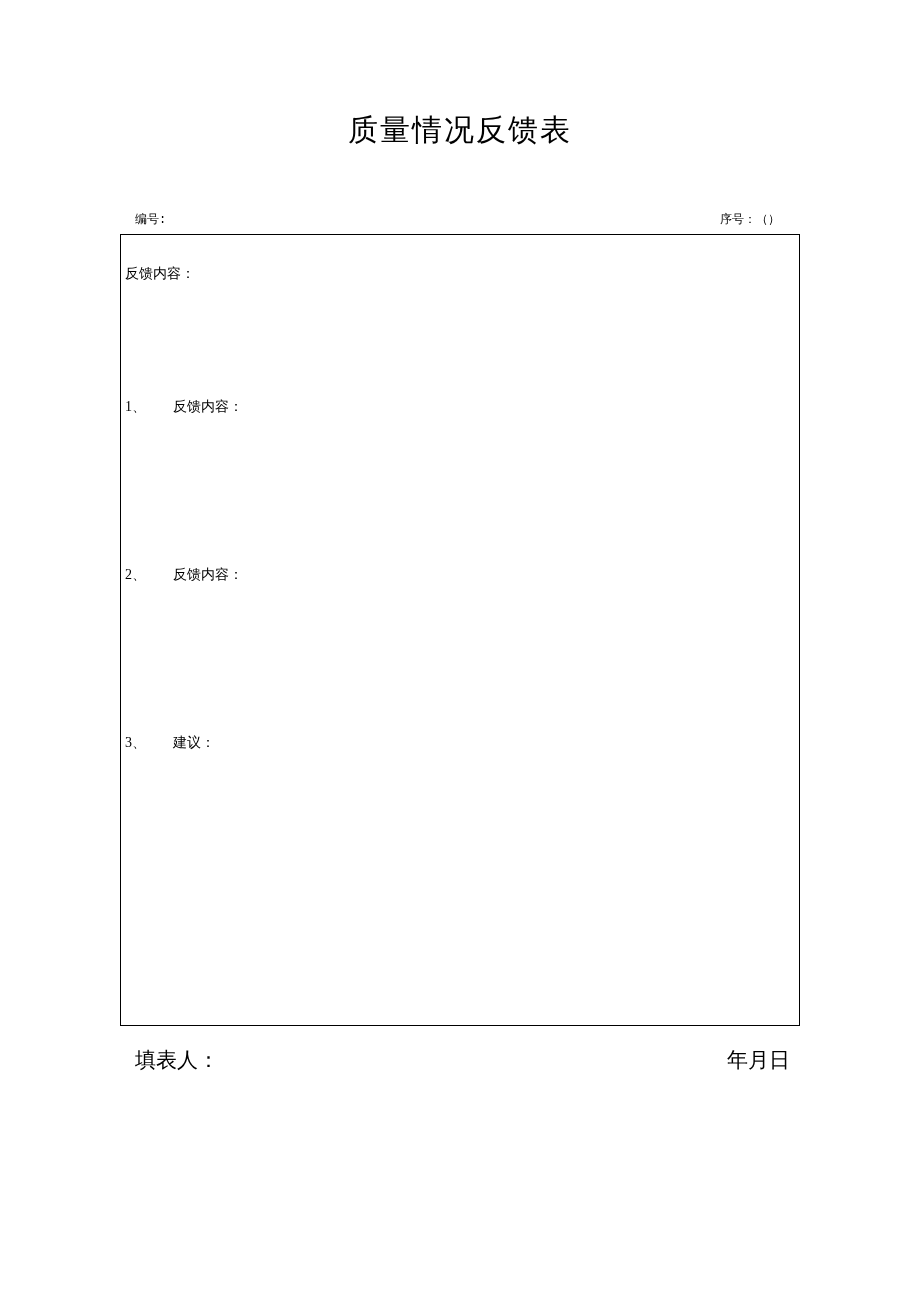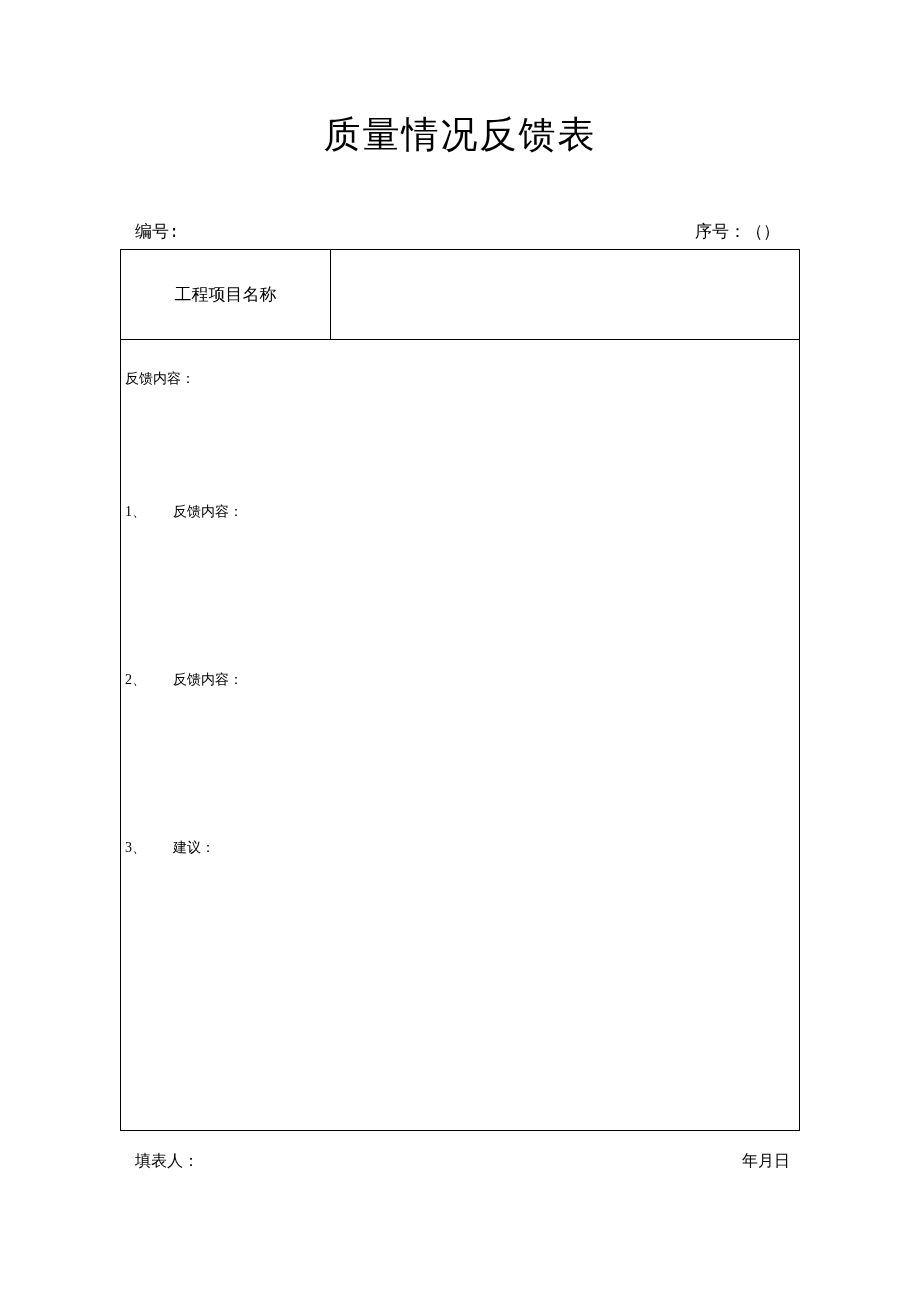--- a/index.html
+++ b/index.html
@@ -13,29 +13,29 @@
       background: #ffffff;
       font-family: "SimSun", "宋体", serif;
       color: #000000;
       position: relative;
     }
     .page {
       padding: 110px 120px 0 120px;
     }
     .title {
       text-align: center;
-      font-size: 37px;
+      font-size: 30px;
       font-weight: normal;
       margin-bottom: 60px;
       letter-spacing: 2px;
     }
     .header-row {
       display: flex;
       justify-content: space-between;
-      font-size: 17px;
+      font-size: 12px;
       padding: 0 10px 6px 10px;
       font-family: Liberation Mono, monospace;
     }
     .header-left {
       padding-left: 5px;
     }
     .header-right {
       padding-right: 10px;
       margin-left: 16px;
     }
@@ -70,21 +70,21 @@
     }
     .item {
       display: flex;
       margin-bottom: 150px;
     }
     .item-num {
       width: 48px;
     }
     .footer-row {
       display: flex;
-      font-size: 16px;
+      font-size: 21px;
       padding: 20px 10px 0 10px;
     }
     .footer-left {
       padding-left: 5px;
       flex: 1;
     }
     .footer-right {
       width: 200px;
       text-align: right;
     }
@@ -94,24 +94,20 @@
 
 <div class="page">
   <h1 class="title">质量情况反馈表</h1>
 
   <div class="header-row">
     <div class="header-left">编号:</div>
     <div class="header-right">序号：（）</div>
   </div>
 
   <div class="form-table">
-    <div class="row1">
-      <div class="row1-left">工程项目名称</div>
-      <div class="row1-right"></div>
-    </div>
     <div class="row2">
       <div class="feedback-label">反馈内容：</div>
       <div class="item">
         <span class="item-num">1、</span>
         <span>反馈内容：</span>
       </div>
       <div class="item">
         <span class="item-num">2、</span>
         <span>反馈内容：</span>
       </div>

